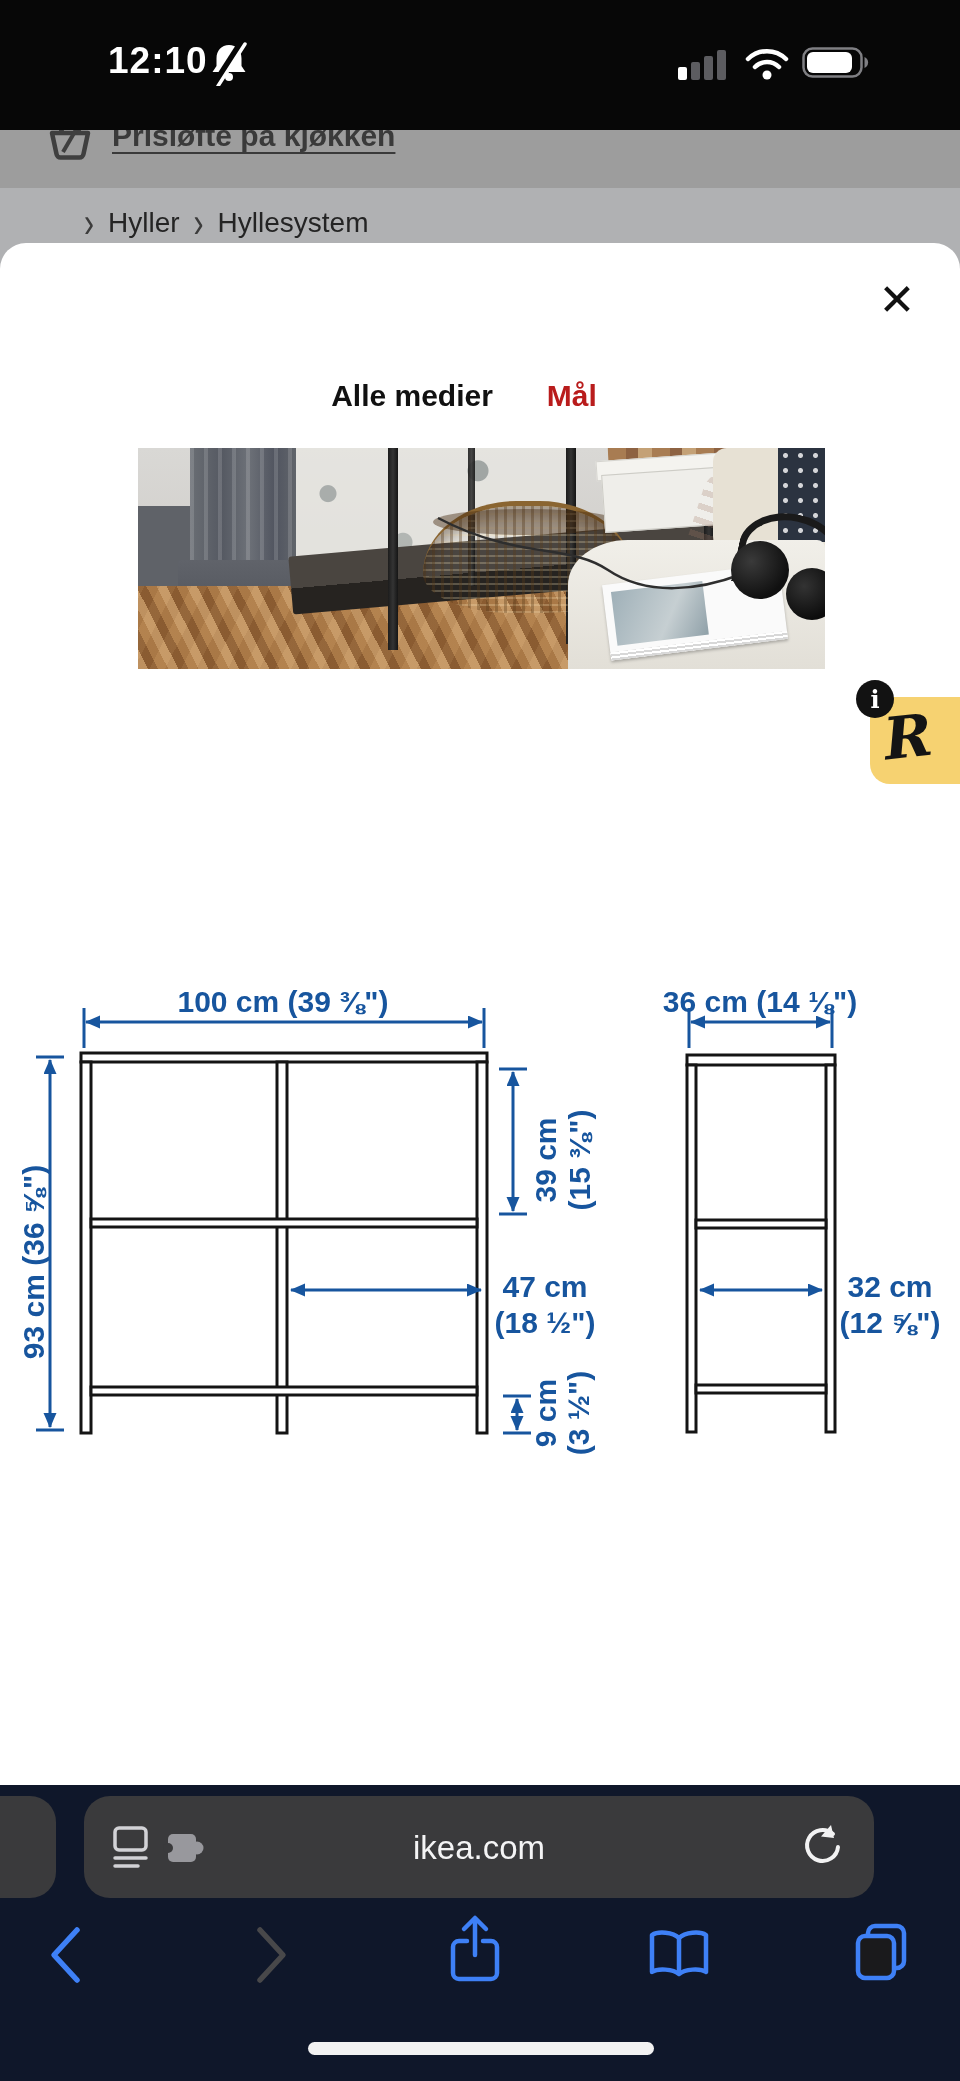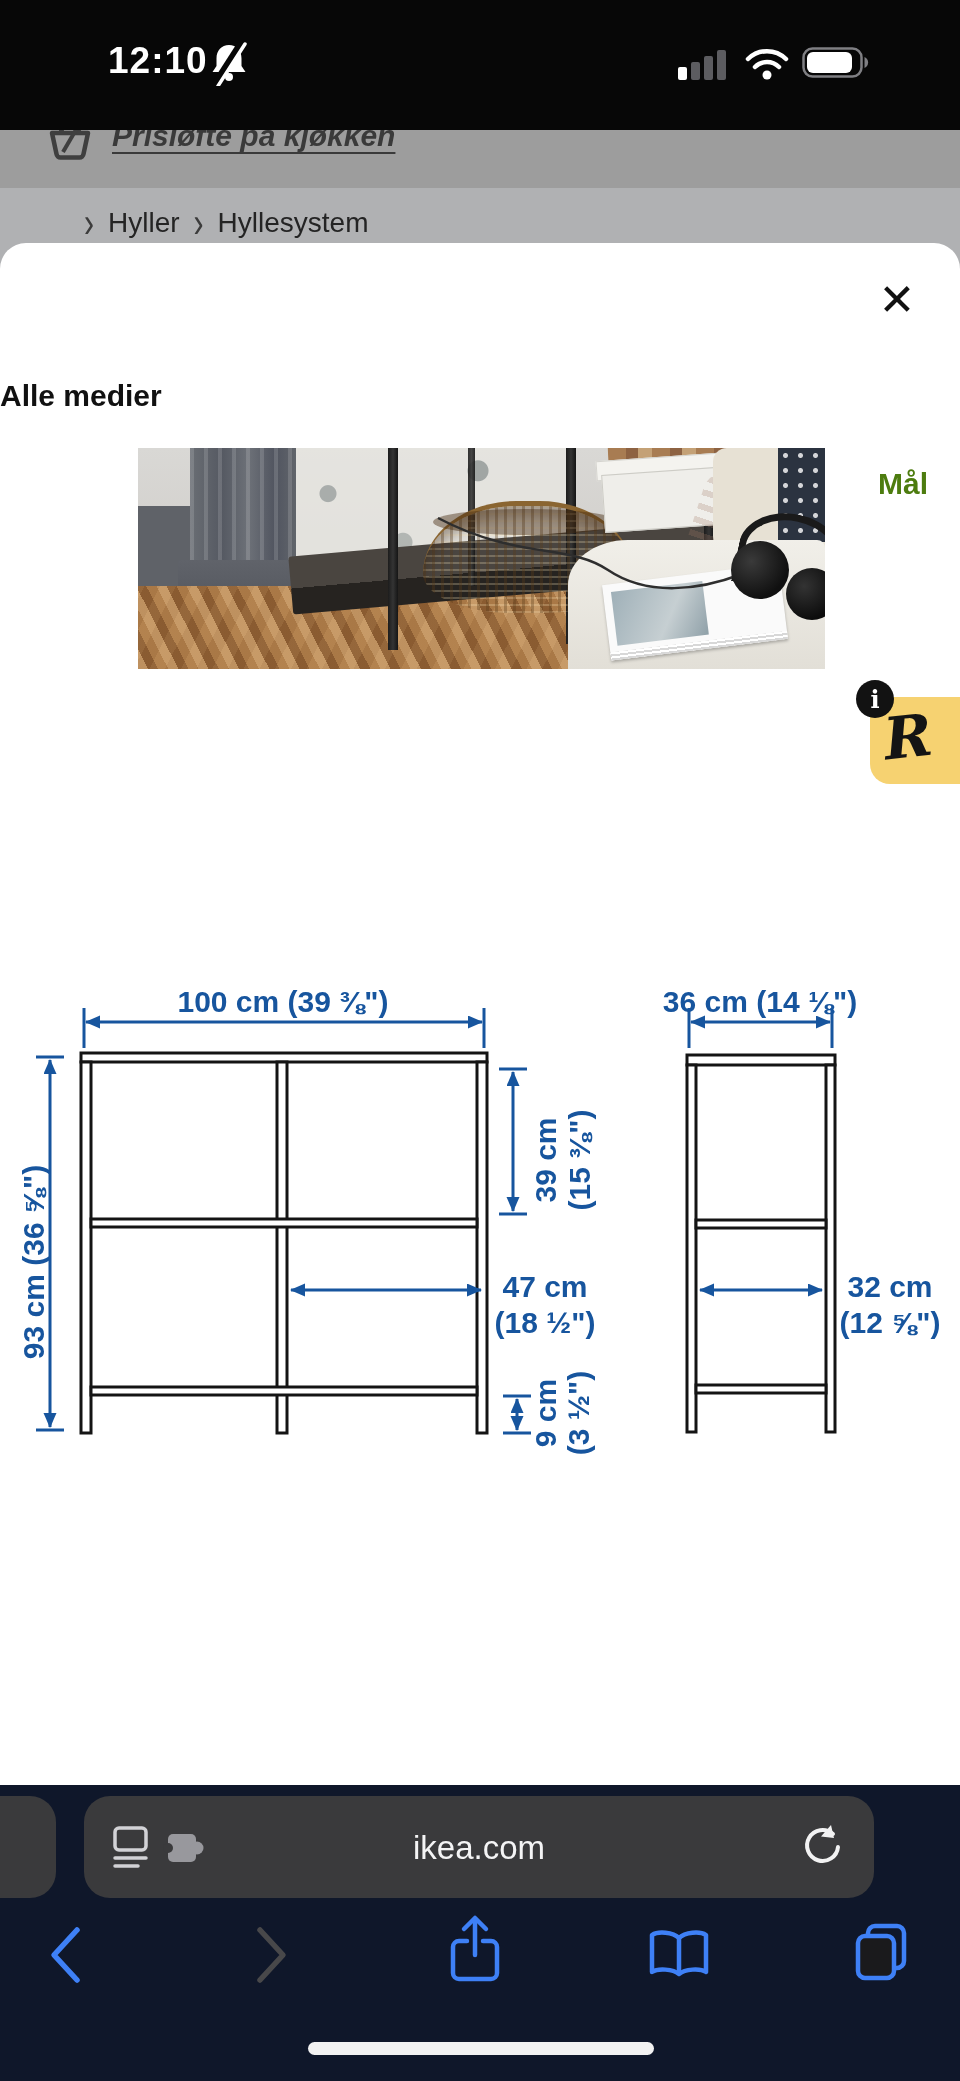--- a/index.html
+++ b/index.html
@@ -6,31 +6,31 @@
   body{width:960px;height:2081px;position:relative;overflow:hidden;
        font-family:"Liberation Sans","DejaVu Sans",sans-serif;}
   .abs{position:absolute;}
   
   #status-bar{left:0;top:0;width:960px;height:130px;background:#070707;z-index:30;}
   #status-time{left:108px;top:40px;font-size:37px;font-weight:700;color:#fff;letter-spacing:1px;}
   
   #page-dim{left:0;top:130px;width:960px;height:1660px;background:#b0b1b3;z-index:1;}
   #promo-band{left:0;top:0;width:960px;height:58px;background:#9d9d9d;}
   #promo-link{left:112px;top:-11px;font-size:30px;font-weight:600;color:#3a3a3a;
-              text-decoration:underline;text-decoration-thickness:2px;text-underline-offset:6px;white-space:nowrap;font-style:italic;}
+              text-decoration:underline;text-decoration-thickness:2px;text-underline-offset:6px;white-space:nowrap;}
   #breadcrumb{left:84px;top:76px;font-size:28px;color:#242424;display:flex;gap:14px;align-items:center;white-space:nowrap;}
   #breadcrumb .chev{color:#3c3c3c;font-size:30px;transform:scaleY(1.4);display:inline-block;}
   
   #modal{left:0;top:243px;width:960px;height:1542px;background:#fff;border-radius:26px 26px 0 0;z-index:5;}
   #close-btn{left:870px;top:30px;width:54px;height:54px;font-size:44px;line-height:54px;text-align:center;
              color:#111;cursor:pointer;font-weight:400;}
-  #tab-row{left:0;top:136px;width:928px;display:flex;justify-content:center;gap:54px;flex-direction:column;}
+  #tab-row{left:0;top:136px;width:928px;display:flex;justify-content:center;gap:54px;}
   .tab{font-size:30px;font-weight:700;}
   .tab.active{color:#111;}
-  .tab.inactive{color:#4d7c0f;text-align:right;}
+  .tab.inactive{color:#b91c1c;text-align:right;}
   
   #photo{left:138px;top:205px;width:687px;height:221px;overflow:hidden;background:linear-gradient(#d9d8d5,#cfccc8 70%);}
   .ph{position:absolute;}
   #ph-wallpaper{left:130px;top:0;width:300px;height:152px;background:#e9e8e3;
     background-image:radial-gradient(circle at 20% 30%,#9aa09f 0 8px,transparent 9px),
       radial-gradient(circle at 70% 15%,#8f9695 0 10px,transparent 11px),
       radial-gradient(circle at 45% 62%,#a7adaa 0 9px,transparent 10px),
       radial-gradient(circle at 88% 68%,#99a09e 0 7px,transparent 8px),
       radial-gradient(circle at 10% 80%,#a3a9a6 0 6px,transparent 7px);opacity:.75;}
   #ph-leftwall{left:0;top:58px;width:56px;height:115px;background:#5f6268;}

